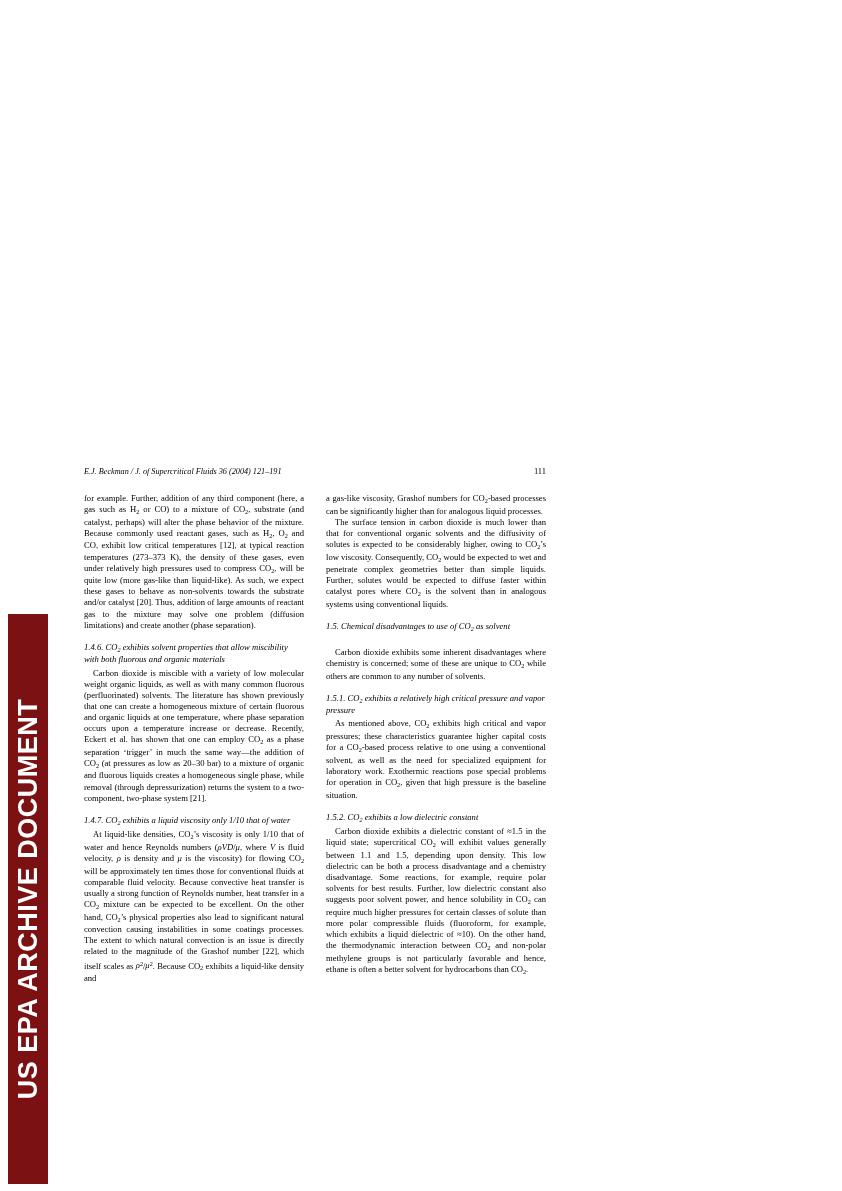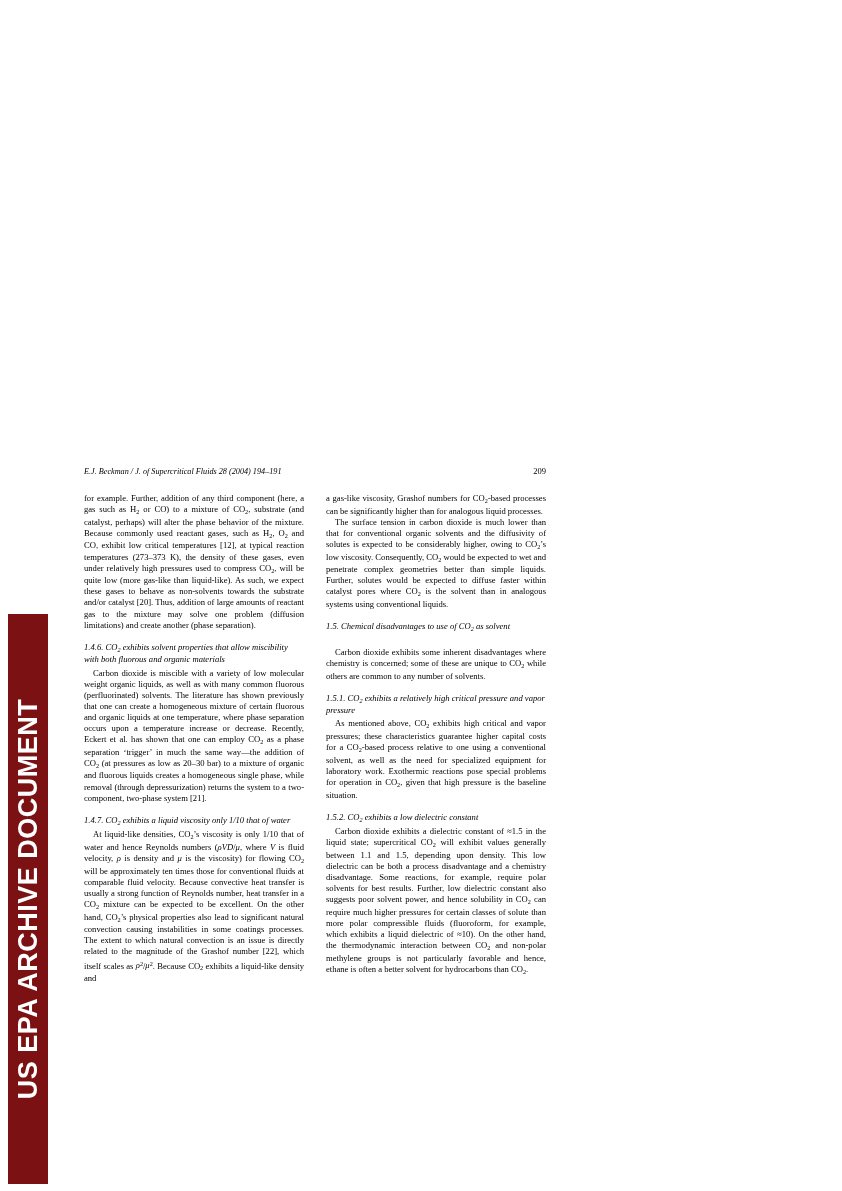--- a/index.html
+++ b/index.html
@@ -104,22 +104,22 @@
 </head>
 <body>
 
 <div id="archive-banner">
   <div class="banner-text">US EPA ARCHIVE DOCUMENT</div>
 </div>
 
 <div id="page">
 
   <div id="running-head">
-    <span>E.J. Beckman / J. of Supercritical Fluids 28 (2004) 194–191</span>
-    <span class="folio">209</span>
+    <span>E.J. Beckman / J. of Supercritical Fluids 36 (2004) 121–191</span>
+    <span class="folio">111</span>
   </div>
 
   <div id="columns">
 
     <div class="column">
       <p class="body">for example. Further, addition of any third component (here, a gas such as H<sub>2</sub> or CO) to a mixture of CO<sub>2</sub>, substrate (and catalyst, perhaps) will alter the phase behavior of the mixture. Because commonly used reactant gases, such as H<sub>2</sub>, O<sub>2</sub> and CO, exhibit low critical temperatures [12], at typical reaction temperatures (273–373 K), the density of these gases, even under relatively high pressures used to compress CO<sub>2</sub>, will be quite low (more gas-like than liquid-like). As such, we expect these gases to behave as non-solvents towards the substrate and/or catalyst [20]. Thus, addition of large amounts of reactant gas to the mixture may solve one problem (diffusion limitations) and create another (phase separation).</p>
       <h3 class="subhead">1.4.6. CO<sub>2</sub> exhibits solvent properties that allow miscibility with both fluorous and organic materials</h3>
       <p class="body indent">Carbon dioxide is miscible with a variety of low molecular weight organic liquids, as well as with many common fluorous (perfluorinated) solvents. The literature has shown previously that one can create a homogeneous mixture of certain fluorous and organic liquids at one temperature, where phase separation occurs upon a temperature increase or decrease. Recently, Eckert et al. has shown that one can employ CO<sub>2</sub> as a phase separation ‘trigger’ in much the same way—the addition of CO<sub>2</sub> (at pressures as low as 20–30 bar) to a mixture of organic and fluorous liquids creates a homogeneous single phase, while removal (through depressurization) returns the system to a two-component, two-phase system [21].</p>
       <h3 class="subhead">1.4.7. CO<sub>2</sub> exhibits a liquid viscosity only 1/10 that of water</h3>
       <p class="body indent">At liquid-like densities, CO<sub>2</sub>’s viscosity is only 1/10 that of water and hence Reynolds numbers (<span class="it">ρVD</span>/<span class="it">μ</span>, where <span class="it">V</span> is fluid velocity, <span class="it">ρ</span> is density and <span class="it">μ</span> is the viscosity) for flowing CO<sub>2</sub> will be approximately ten times those for conventional fluids at comparable fluid velocity. Because convective heat transfer is usually a strong function of Reynolds number, heat transfer in a CO<sub>2</sub> mixture can be expected to be excellent. On the other hand, CO<sub>2</sub>’s physical properties also lead to significant natural convection causing instabilities in some coatings processes. The extent to which natural convection is an issue is directly related to the magnitude of the Grashof number [22], which itself scales as <span class="it">ρ</span><sup>2</sup>/<span class="it">μ</span><sup>2</sup>. Because CO<sub>2</sub> exhibits a liquid-like density and</p>

